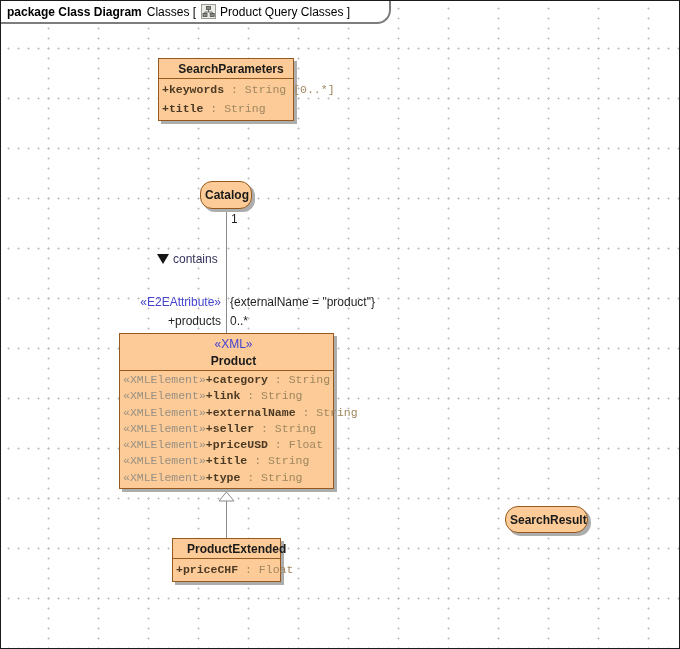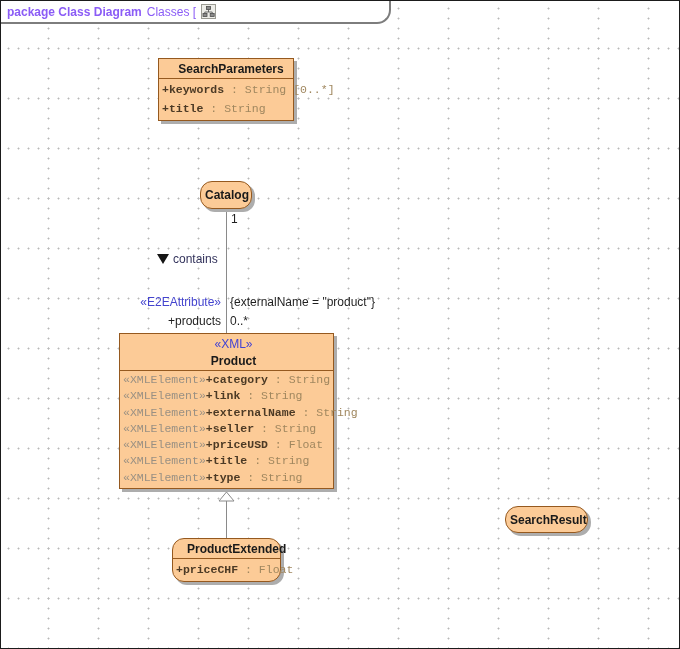--- a/index.html
+++ b/index.html
@@ -20,21 +20,21 @@
   
   .frame-tab{
     position:absolute;top:0;left:0;
     height:21px;width:372px;
     background:#ffffff;
     border-bottom:2px solid #7d7d7d;
     border-right:2px solid #7d7d7d;
     border-bottom-right-radius:14px;
     display:flex;align-items:center;
     padding:0 10px 0 6px;
-    font-size:12px;color:#8b5cf6;
+    font-size:12px;color:#000000;
     z-index:20;white-space:nowrap;
   }
   .tab-bold{font-weight:bold;margin-right:5px;}
   .tab-normal{margin-right:4px;}
   .tab-icon{display:inline-flex;margin:0 4px 0 1px;}
   
   .uml-box{
     position:absolute;
     background:#FCCB97;
     border:1px solid #95591F;
@@ -80,20 +80,21 @@
     <span class="tab-normal">Classes [</span>
     <span class="tab-icon">
       <svg width="15" height="15" viewBox="0 0 15 15">
         <rect x="0.5" y="0.5" width="14" height="14" fill="#EDEDE8" stroke="#9B9B93"></rect>
         <rect x="5.5" y="2.5" width="4" height="3" fill="#8a8a8a" stroke="#4d4d4d" stroke-width="0.8"></rect>
         <path d="M7.5 5.5 V8 M3.8 8 H11.2 M3.8 8 V9.5 M11.2 8 V9.5" stroke="#4d4d4d" stroke-width="0.8" fill="none"></path>
         <rect x="2" y="9.5" width="4" height="3" fill="#8a8a8a" stroke="#4d4d4d" stroke-width="0.8"></rect>
         <rect x="9.2" y="9.5" width="4" height="3" fill="#8a8a8a" stroke="#4d4d4d" stroke-width="0.8"></rect>
       </svg>
     </span>
+    <span class="tab-normal">Product Query Classes ]</span>
   </div>
 
   <div class="vline" style="left:225px;top:208px;height:124px;"></div>
 
   <div class="vline" style="left:225px;top:497px;height:40px;"></div>
   <div class="gen-head" style="left:217px;top:487px;">
     <svg width="17" height="11" viewBox="0 0 17 11">
       <polygon points="8.5,1 1,10 16,10" fill="#ffffff" stroke="#8A8A8A" stroke-width="1"></polygon>
     </svg>
   </div>
@@ -127,21 +128,21 @@
       <div class="attr-row"><span class="attr-stereo">«XMLElement»</span><span class="attr-name">+category</span><span class="attr-type"> : String</span></div>
       <div class="attr-row"><span class="attr-stereo">«XMLElement»</span><span class="attr-name">+link</span><span class="attr-type"> : String</span></div>
       <div class="attr-row"><span class="attr-stereo">«XMLElement»</span><span class="attr-name">+externalName</span><span class="attr-type"> : String</span></div>
       <div class="attr-row"><span class="attr-stereo">«XMLElement»</span><span class="attr-name">+seller</span><span class="attr-type"> : String</span></div>
       <div class="attr-row"><span class="attr-stereo">«XMLElement»</span><span class="attr-name">+priceUSD</span><span class="attr-type"> : Float</span></div>
       <div class="attr-row"><span class="attr-stereo">«XMLElement»</span><span class="attr-name">+title</span><span class="attr-type"> : String</span></div>
       <div class="attr-row"><span class="attr-stereo">«XMLElement»</span><span class="attr-name">+type</span><span class="attr-type"> : String</span></div>
     </div>
   </div>
 
-  <div class="uml-box" style="left:171px;top:537px;width:109px;border-radius:12px;">
+  <div class="uml-box" style="left:171px;top:537px;width:109px;">
     <div class="box-title with-sep">ProductExtended</div>
     <div class="box-attrs">
       <div class="attr-row"><span class="attr-name">+priceCHF</span><span class="attr-type"> : Float</span></div>
     </div>
   </div>
 
   <div class="uml-box" style="left:504px;top:505px;width:83px;height:27px;border-radius:13px;">
     <div class="box-title" style="line-height:24px;">SearchResult</div>
   </div>
 

